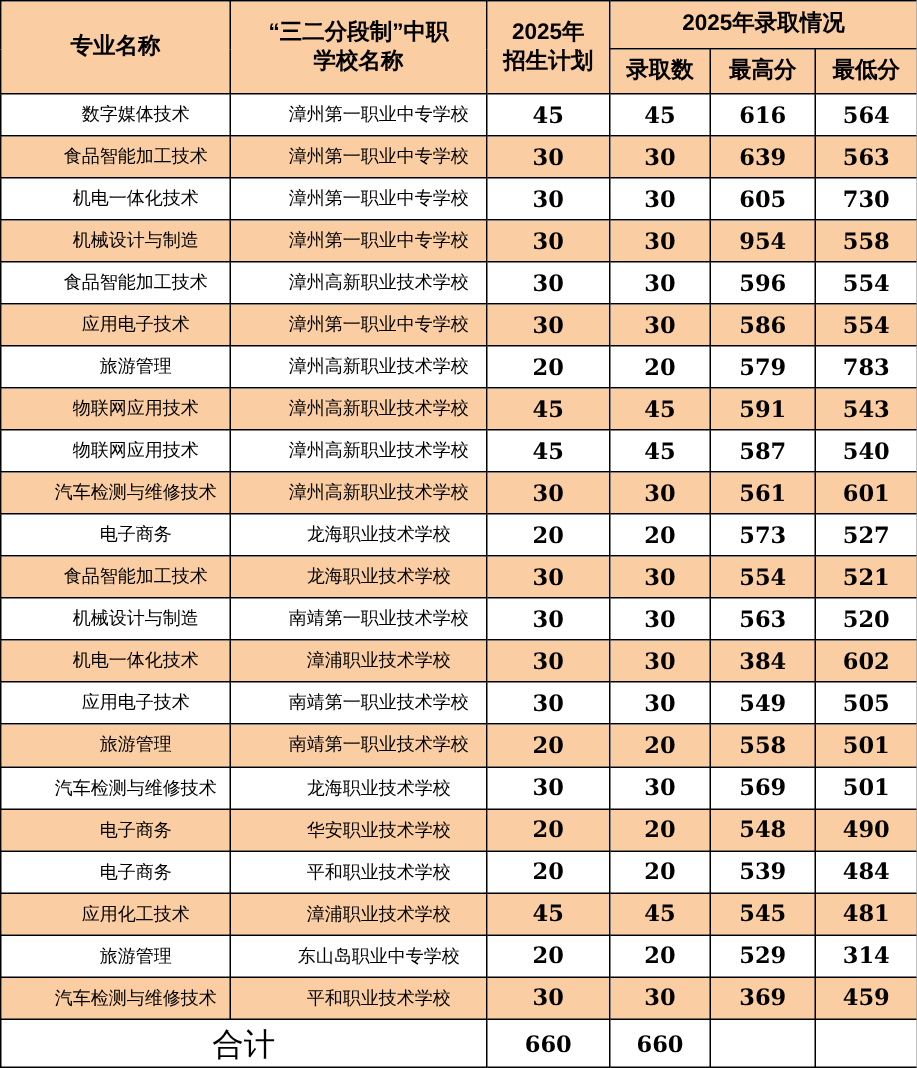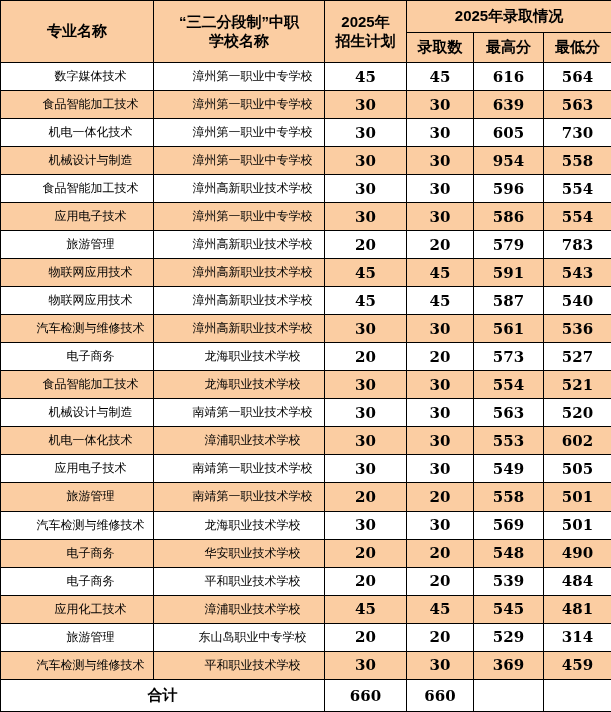--- a/index.html
+++ b/index.html
@@ -44,22 +44,22 @@
     white-space: nowrap;
     padding-left: 29px;
   }
   td.num {
     font-family: "DejaVu Serif", "Liberation Serif", serif;
     font-weight: bold;
     font-size: 15px;
   }
   tr.total-row { height: 32px; }
   tr.total-row td.label {
-    font-size: 15px;
-    font-weight: bold;
+    font-size: 21px;
+    font-weight: normal;
   }
 </style>
 </head>
 <body>
 
 <div id="app">
   <table class="admission-table">
     <colgroup>
       <col style="width:153px">
       <col style="width:171px">
@@ -156,21 +156,21 @@
           <td class="num">45</td>
           <td class="num">587</td>
           <td class="num">540</td>
         </tr>
         <tr class="alt">
           <td class="txt">汽车检测与维修技术</td>
           <td class="txt">漳州高新职业技术学校</td>
           <td class="num">30</td>
           <td class="num">30</td>
           <td class="num">561</td>
-          <td class="num">536</td>
+          <td class="num">601</td>
         </tr>
         <tr>
           <td class="txt">电子商务</td>
           <td class="txt">龙海职业技术学校</td>
           <td class="num">20</td>
           <td class="num">20</td>
           <td class="num">573</td>
           <td class="num">527</td>
         </tr>
         <tr class="alt">
@@ -187,21 +187,21 @@
           <td class="num">30</td>
           <td class="num">30</td>
           <td class="num">563</td>
           <td class="num">520</td>
         </tr>
         <tr class="alt">
           <td class="txt">机电一体化技术</td>
           <td class="txt">漳浦职业技术学校</td>
           <td class="num">30</td>
           <td class="num">30</td>
-          <td class="num">553</td>
+          <td class="num">384</td>
           <td class="num">602</td>
         </tr>
         <tr>
           <td class="txt">应用电子技术</td>
           <td class="txt">南靖第一职业技术学校</td>
           <td class="num">30</td>
           <td class="num">30</td>
           <td class="num">549</td>
           <td class="num">505</td>
         </tr>

